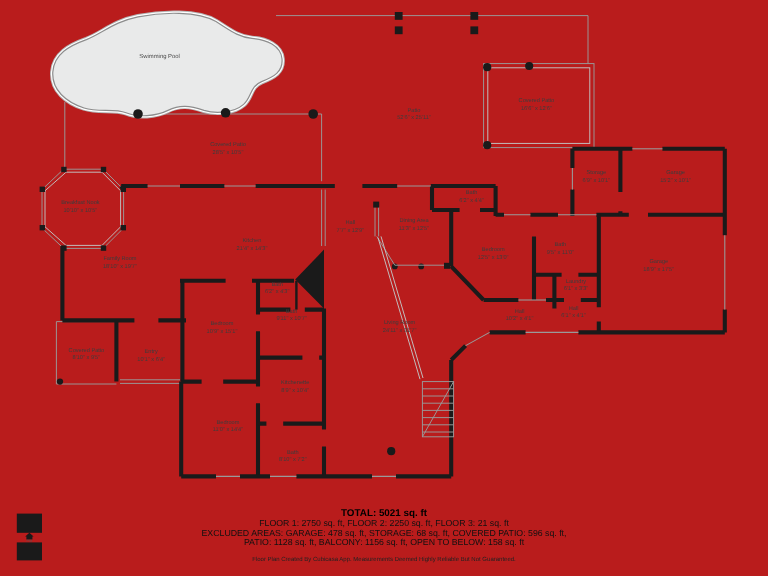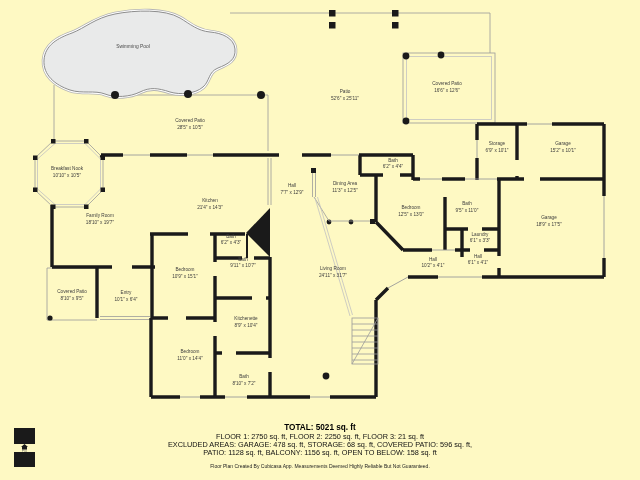--- a/index.html
+++ b/index.html
@@ -1,16 +1,16 @@
 <!DOCTYPE html>
 <html><head>
 <meta charset="utf-8">
 <style>
   html,body{margin:0;padding:0;background:#ffffff;}
-  .stage{position:relative;width:640px;height:480px;background:#fef9c3;overflow:hidden;
+  .stage{position:relative;width:640px;height:480px;background:#b91c1c;overflow:hidden;
          font-family:"Liberation Sans", sans-serif;}
   svg{position:absolute;left:0;top:0;}
   .wall{stroke:#1a1a1a;stroke-width:3.4;fill:none;stroke-linecap:butt;}
   .wall2{stroke:#1a1a1a;stroke-width:2;fill:none;}
   .thin{stroke:#9a9a9a;stroke-width:0.8;fill:none;}
   .thin2{stroke:#c2c2c2;stroke-width:0.8;fill:none;}
   .win{stroke:#9a9a9a;stroke-width:0.9;fill:none;}
   .blk{fill:#1a1a1a;stroke:none;}
   .rl text{fill:#3d3d3d;font-size:4.7px;text-anchor:middle;}
   .pool-label{fill:#4a4a4a;font-size:4.9px;text-anchor:middle;}

